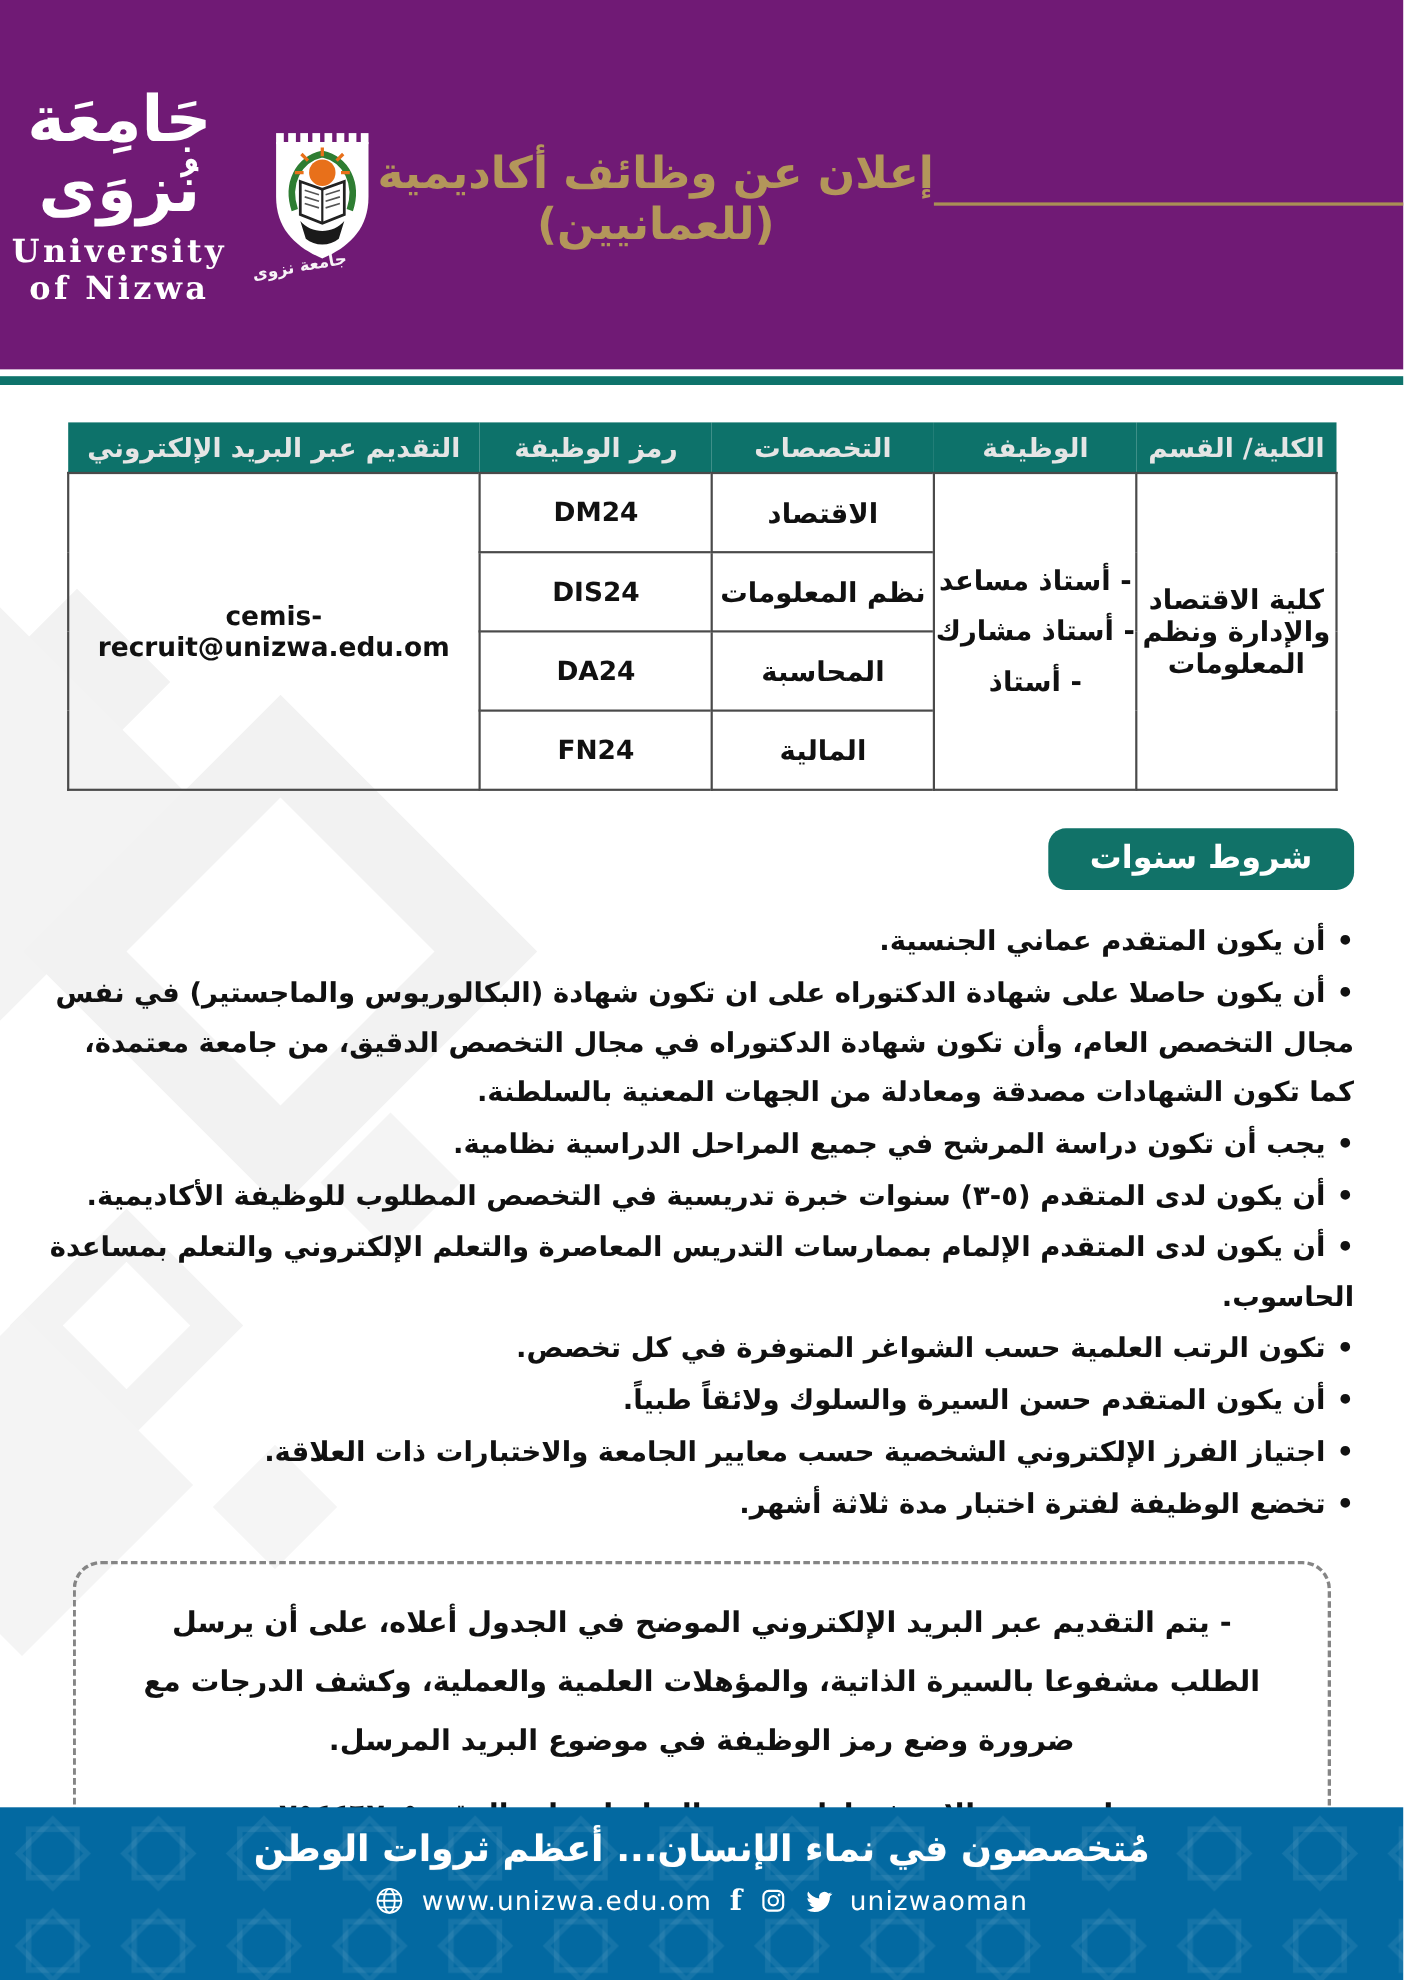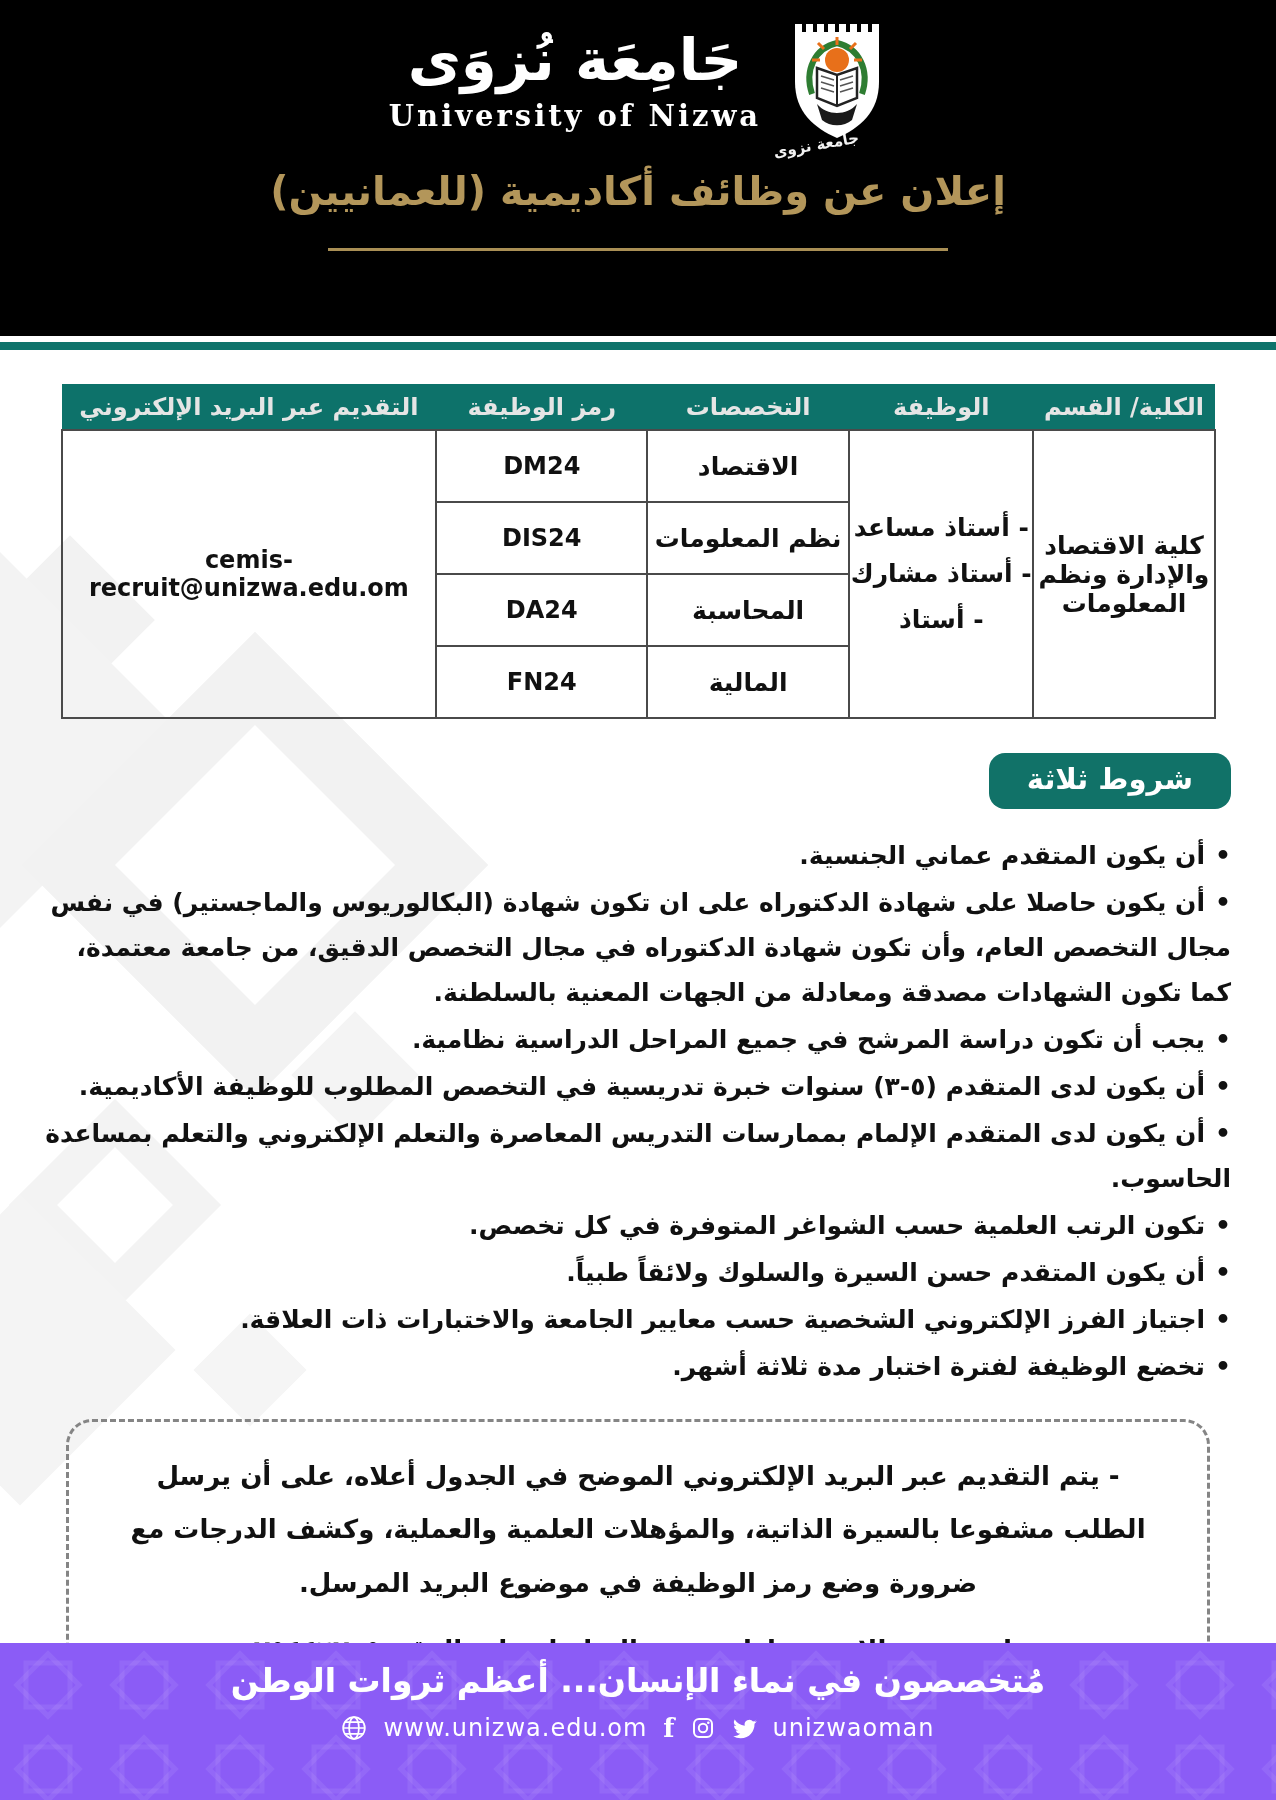--- a/index.html
+++ b/index.html
@@ -15,22 +15,22 @@
   .wm.f1 { left:-150px; top:600px;  width:280px; height:280px; background:#f3f3f3; }
   .wm.o1 { left:90px;  top:700px;  width:330px; height:330px; border:66px solid #f2f2f2; }
   .wm.f2 { left:10px;  top:560px;  width:120px; height:120px; background:#f2f2f2; }
   .wm.f3 { left:310px; top:1030px; width:90px;  height:90px;  background:#f4f4f4; }
   .wm.o2 { left:40px;  top:1130px; width:150px; height:150px; border:34px solid #f3f3f3; }
   .wm.f4 { left:-90px; top:1240px; width:220px; height:220px; background:#f4f4f4; }
   .wm.f5 { left:210px; top:1330px; width:80px;  height:80px;  background:#f5f5f5; }
   .content { position:relative; z-index:1; }
   
   .header {
-    height:336px; background:#000000; color:#ffffff;
-    display:flex; flex-direction:column; align-items:center;
+    height:336px; background:#701a75; color:#ffffff;
+    display:flex; flex-direction:row; align-items:center;
   }
   .logo-row { display:flex; align-items:center; gap:26px; margin-top:20px; }
   .logo-text { text-align:center; }
   .logo-ar {
     font-family:"DejaVu Sans", sans-serif; font-weight:bold;
     font-size:58px; line-height:1.1; letter-spacing:2px;
   }
   .logo-en {
     font-family:"DejaVu Serif", serif; font-weight:bold;
     font-size:29px; letter-spacing:3px; margin-top:6px;
@@ -90,21 +90,21 @@
     border:3px dashed #858585; border-radius:26px;
     padding:28px 44px; text-align:center;
   }
   .note-line {
     font-size:26px; font-weight:bold; color:#111111; line-height:2.05;
   }
   .note-line + .note-line { margin-top:14px; }
   
   .footer {
     position:absolute; left:0; right:0; bottom:0; height:157px;
-    background:#8b5cf6; color:#ffffff; z-index:2; overflow:hidden;
+    background:#0369a1; color:#ffffff; z-index:2; overflow:hidden;
   }
   .footer-pattern { position:absolute; inset:0; }
   .footer-inner { position:relative; text-align:center; }
   .footer-slogan {
     direction:rtl; font-size:33px; font-weight:bold; margin-top:18px;
     letter-spacing:1px; text-shadow:0 0 1px rgba(255,255,255,.4);
   }
   .footer-links {
     margin-top:14px; display:flex; justify-content:center; align-items:center; gap:16px;text-align:right;
   }
@@ -205,21 +205,21 @@
           <td class="code">DA24</td>
         </tr>
         <tr>
           <td class="ar">المالية</td>
           <td class="code">FN24</td>
         </tr>
       </tbody>
     </table>
 
     <div class="cond-wrap">
-      <div class="cond-badge">شروط ثلاثة</div>
+      <div class="cond-badge">شروط سنوات</div>
     </div>
     <div class="cond-list">
       <div class="cond-item"><span class="b">•</span><span>أن يكون المتقدم عماني الجنسية.</span></div>
       <div class="cond-item"><span class="b">•</span><span>أن يكون حاصلا على شهادة الدكتوراه على ان تكون شهادة (البكالوريوس والماجستير) في نفس مجال التخصص العام، وأن تكون شهادة الدكتوراه في مجال التخصص الدقيق، من جامعة معتمدة، كما تكون الشهادات مصدقة ومعادلة من الجهات المعنية بالسلطنة.</span></div>
       <div class="cond-item"><span class="b">•</span><span>يجب أن تكون دراسة المرشح في جميع المراحل الدراسية نظامية.</span></div>
       <div class="cond-item"><span class="b">•</span><span>أن يكون لدى المتقدم (٥-٣) سنوات خبرة تدريسية في التخصص المطلوب للوظيفة الأكاديمية.</span></div>
       <div class="cond-item"><span class="b">•</span><span>أن يكون لدى المتقدم الإلمام بممارسات التدريس المعاصرة والتعلم الإلكتروني والتعلم بمساعدة الحاسوب.</span></div>
       <div class="cond-item"><span class="b">•</span><span>تكون الرتب العلمية حسب الشواغر المتوفرة في كل تخصص.</span></div>
       <div class="cond-item"><span class="b">•</span><span>أن يكون المتقدم حسن السيرة والسلوك ولائقاً طبياً.</span></div>
       <div class="cond-item"><span class="b">•</span><span>اجتياز الفرز الإلكتروني الشخصية حسب معايير الجامعة والاختبارات ذات العلاقة.</span></div>

